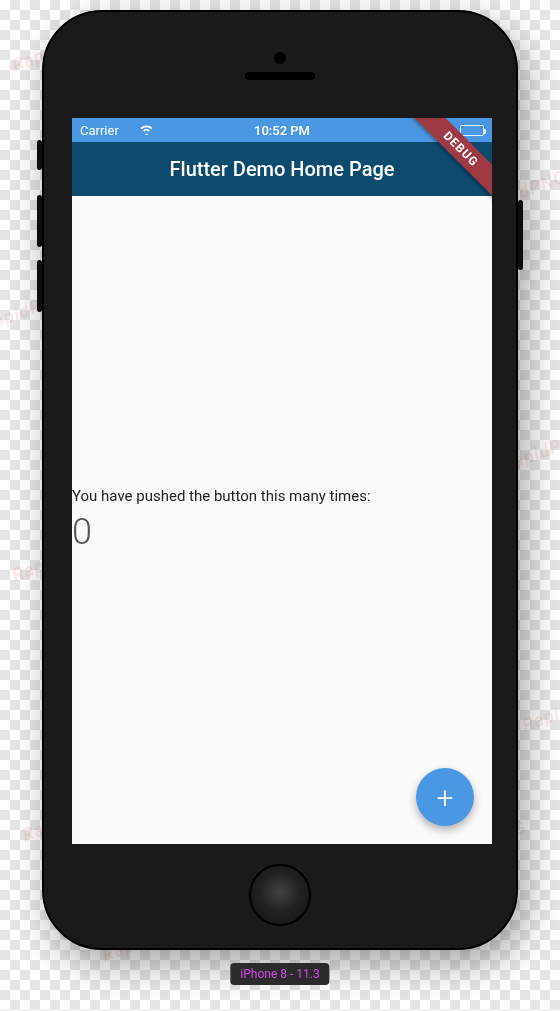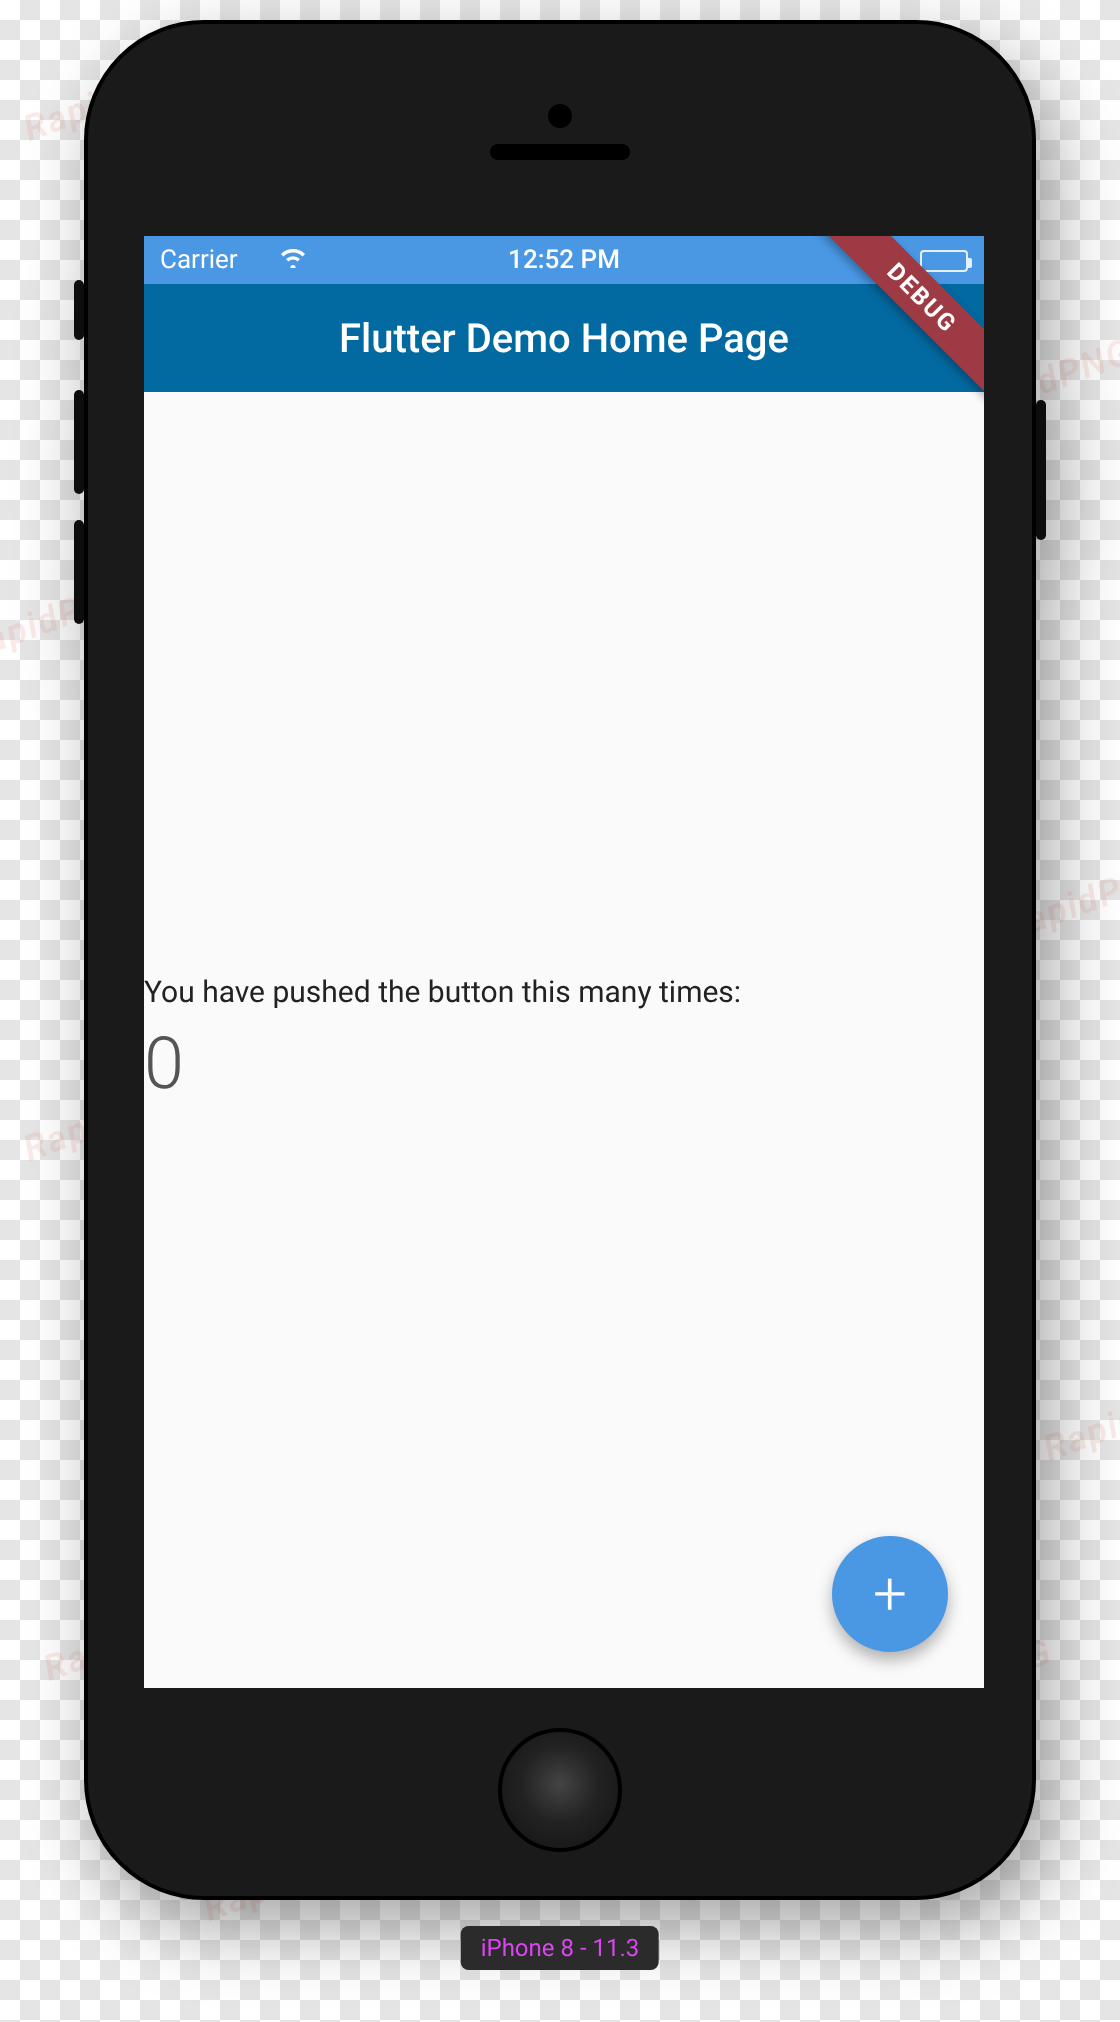--- a/index.html
+++ b/index.html
@@ -143,21 +143,21 @@
     content: "";
     position: absolute;
     right: -3px; top: 3px;
     width: 2px; height: 5px;
     background: rgba(255,255,255,0.85);
     border-radius: 0 1px 1px 0;
   }
   
   .app-bar {
     height: 54px;
-    background: #0369a1;
+    background: #0c4a6e;
     color: #fff;
     display: flex;
     align-items: center;
     justify-content: center;
     font-size: 20px;
     font-weight: 500;
   }
   
   .body-content {
     position: relative;
@@ -268,21 +268,21 @@
 
       <div class="status-bar">
         <div class="status-left">
           <span>Carrier</span>
           <span class="wifi-icon">
             <svg width="15" height="11" viewBox="0 0 15 11">
               <path d="M7.5 9.5 a1.3 1.3 0 1 0 0.001 0 Z M4 6.5 a5 5 0 0 1 7 0 l-1.2 1.2 a3.3 3.3 0 0 0 -4.6 0 Z M1.5 4 a8.5 8.5 0 0 1 12 0 l-1.2 1.2 a6.8 6.8 0 0 0 -9.6 0 Z" fill="#fff"></path>
             </svg>
           </span>
         </div>
-        <div class="status-time">12:52 PM</div>
+        <div class="status-time">10:52 PM</div>
         <div class="status-right">
           <div class="battery"></div>
         </div>
       </div>
 
       <div class="app-bar">
         <span>Flutter Demo Home Page</span>
       </div>
 
       <div class="body-content">

